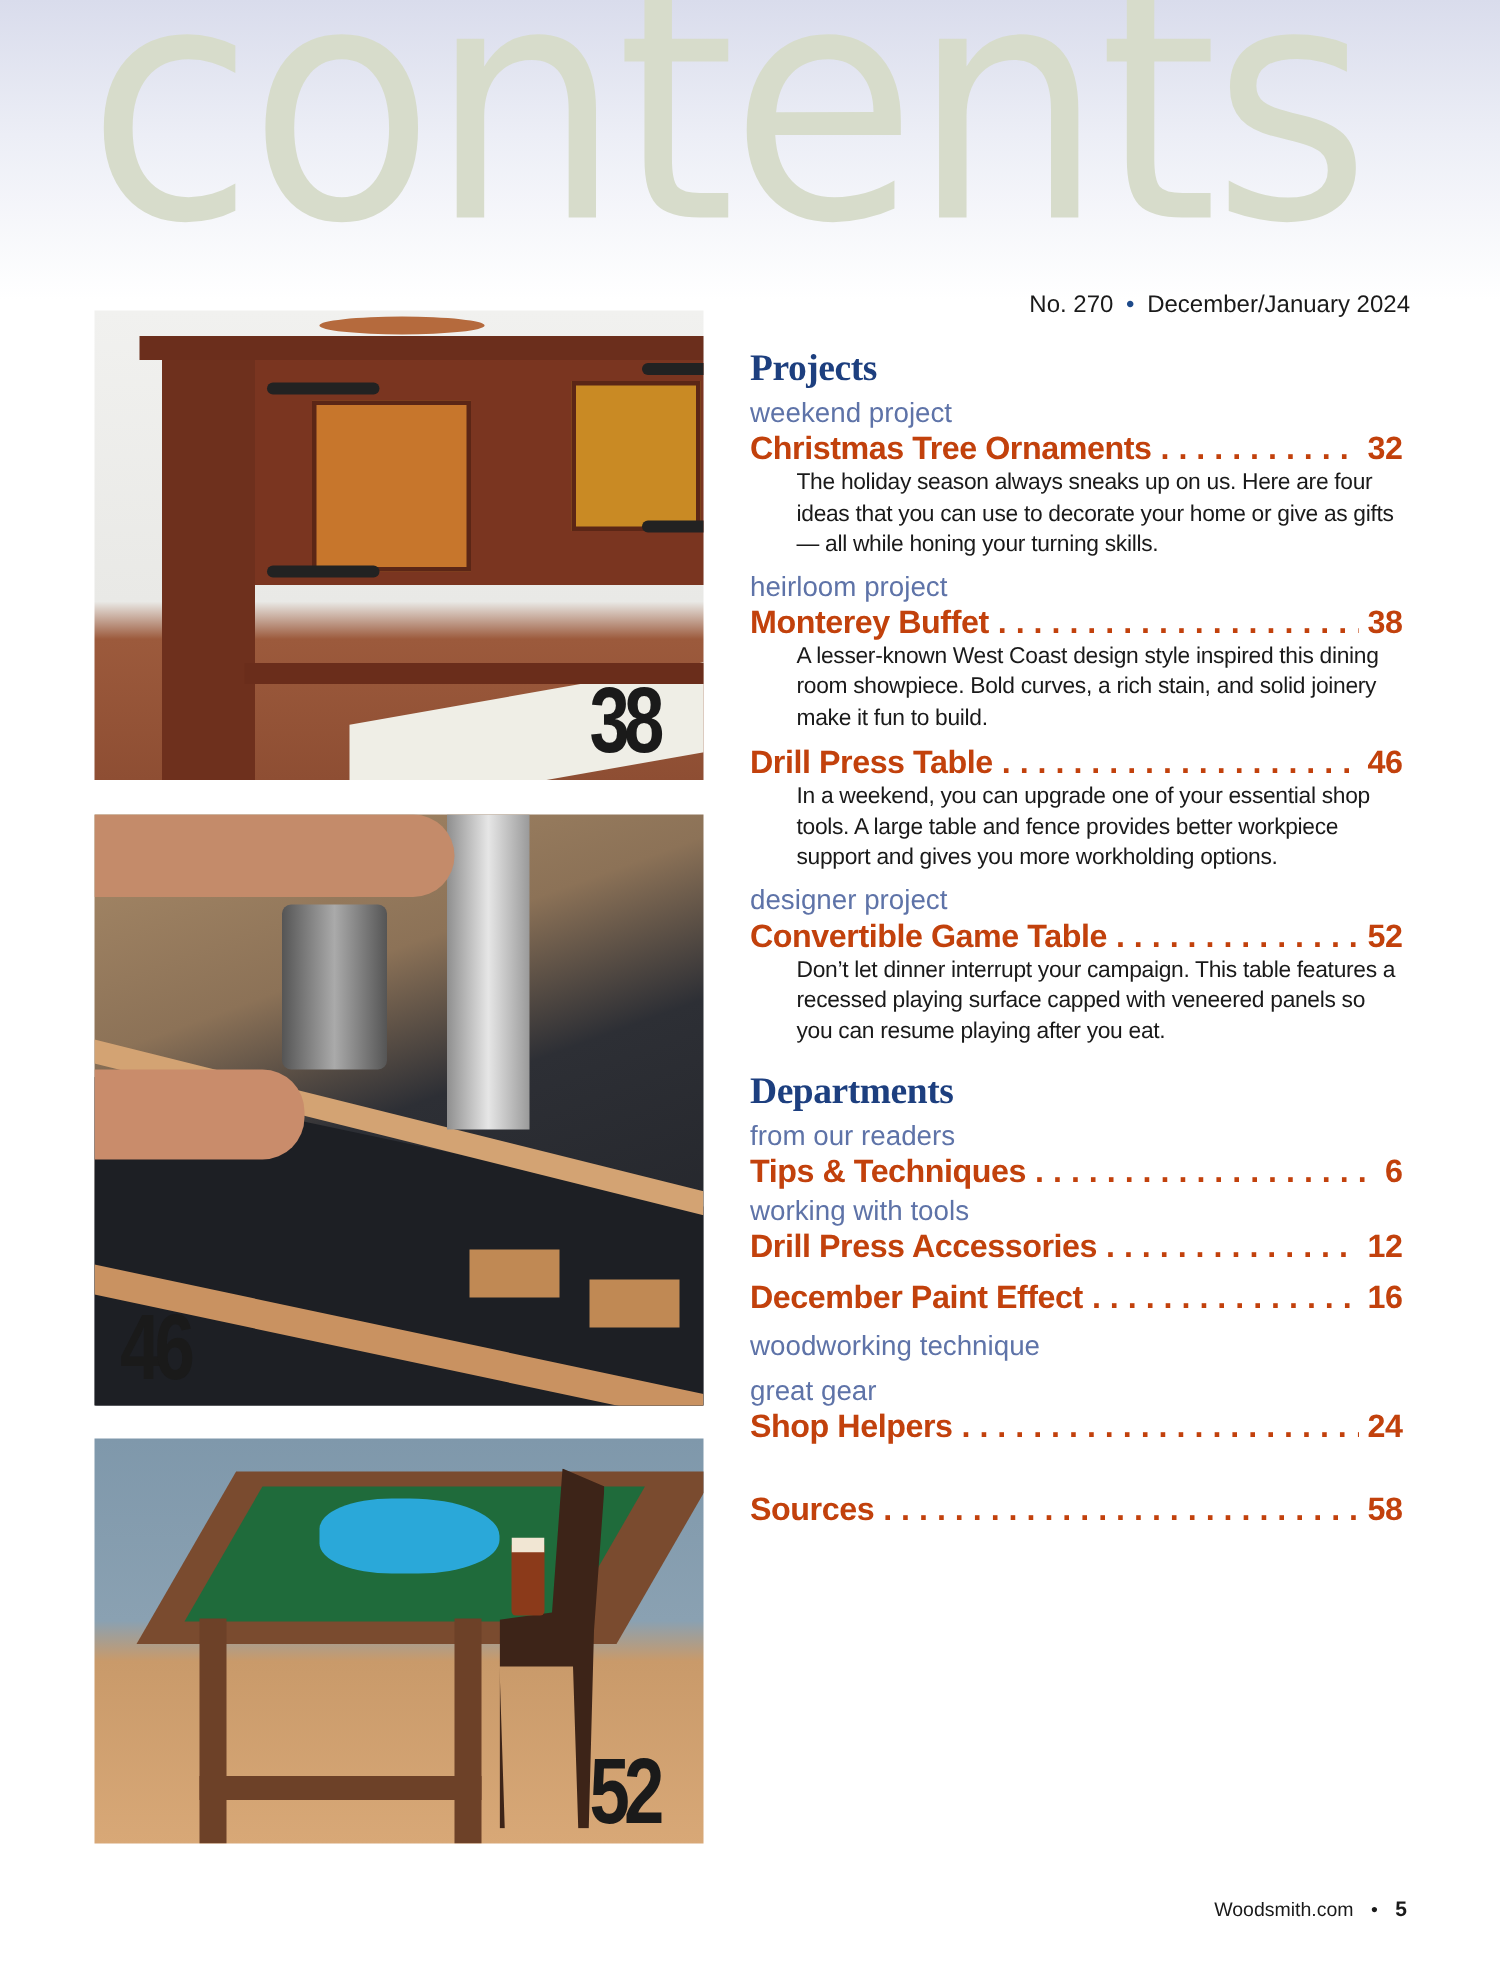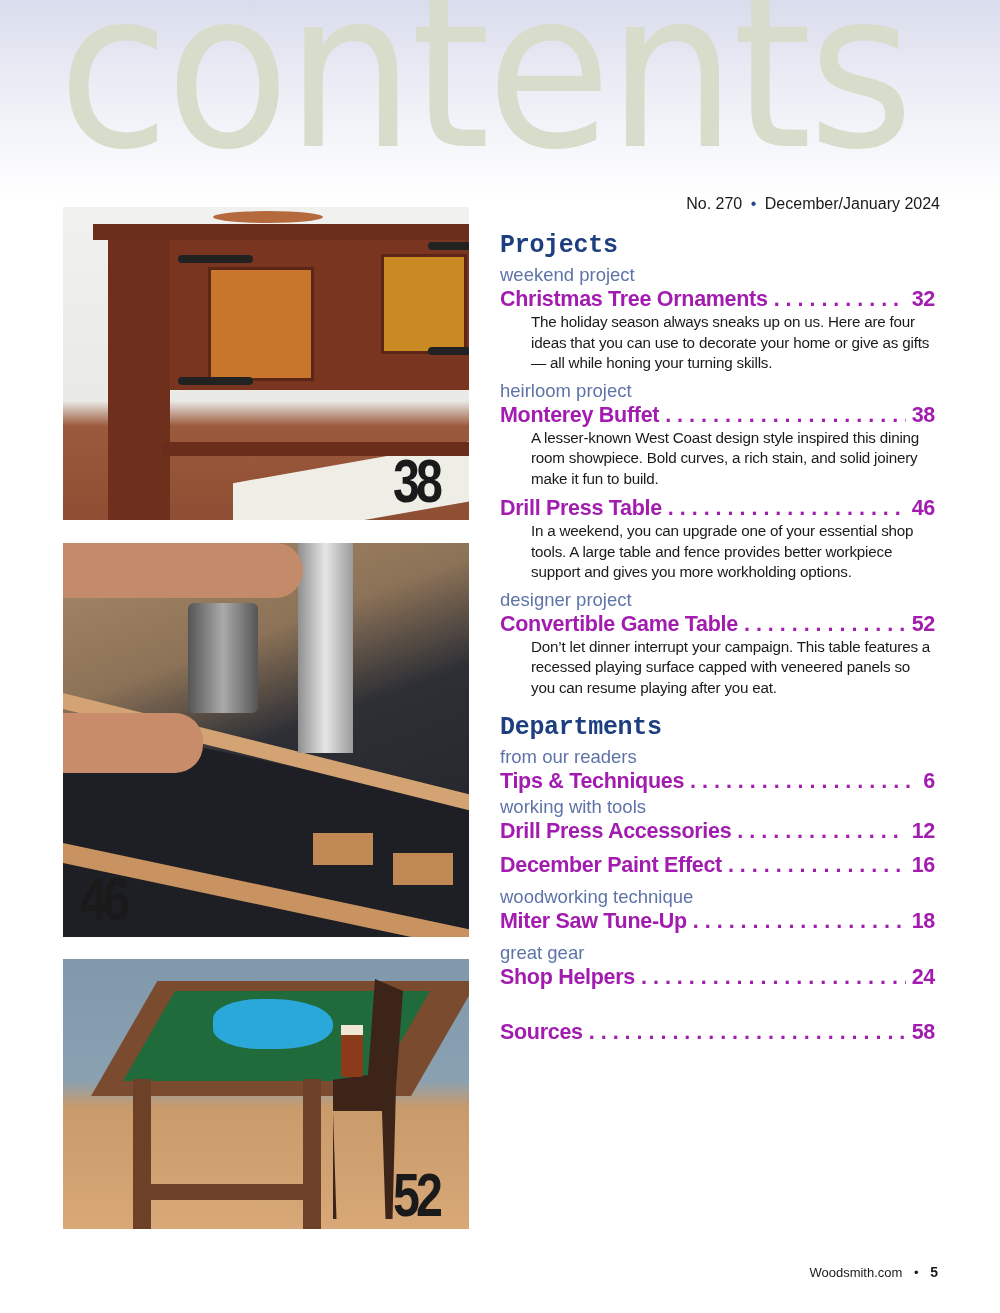--- a/index.html
+++ b/index.html
@@ -73,30 +73,30 @@
   .gt-leg { position:absolute; width:18px; background:#6d4128; }
   .gt-chair { position:absolute; left:270px; top:20px; width:70px; height:240px; background:#3d2418; clip-path: polygon(60% 0,100% 5%,90% 45%,85% 100%,75% 100%,70% 55%,0 55%,5% 100%,0 100%,0 42%,50% 40%); }
   .gt-glass { position:absolute; left:278px; top:66px; width:22px; height:42px; background:#8b3a1a; border-top:10px solid #f1e6d3; border-radius:0 0 3px 3px; }
 
   
   .toc {
     position: absolute; left: 500px; top: 230px; width: 435px;
     font-family: "Liberation Sans", sans-serif;
   }
   .section-head {
-    font-family: Liberation Mono, monospace;
+    font-family: Liberation Serif, serif;
     font-weight: bold; font-size: 25px; color: #1d3f7f;
     letter-spacing: -0.3px; line-height: 32px;
   }
   .kicker {
     font-size: 18.5px; color: #5e73a8; line-height: 22px; margin-top: 2px;
   }
   .entry {
     display: flex; align-items: baseline; font-weight: bold;
-    font-size: 21.5px; line-height: 26px; color: #a21caf; white-space: nowrap;
+    font-size: 21.5px; line-height: 26px; color: #c2410c; white-space: nowrap;
     letter-spacing: -0.3px;
   }
   .entry .t { flex: 0 0 auto; }
   .entry .leader {
     flex: 1 1 auto; overflow: hidden; margin: 0 6px; letter-spacing: 4.5px;
     font-weight: bold;
   }
   .entry .leader::before {
     content: ". . . . . . . . . . . . . . . . . . . . . . . . . . . . . . . . . . . . . . . . . . . . . . . . .";
     letter-spacing: 0;
@@ -234,25 +234,20 @@
   <div class="block" style="margin-bottom:8px;">
     <div class="entry">
       <span class="t">December Paint Effect</span>
       <span class="leader"></span>
       <span class="p">16</span>
     </div>
   </div>
 
   <div class="block" style="margin-bottom:8px;">
     <div class="kicker">woodworking technique</div>
-    <div class="entry">
-      <span class="t">Miter Saw Tune-Up</span>
-      <span class="leader"></span>
-      <span class="p">18</span>
-    </div>
   </div>
 
   <div class="block" style="margin-bottom:29px;">
     <div class="kicker">great gear</div>
     <div class="entry">
       <span class="t">Shop Helpers</span>
       <span class="leader"></span>
       <span class="p">24</span>
     </div>
   </div>

